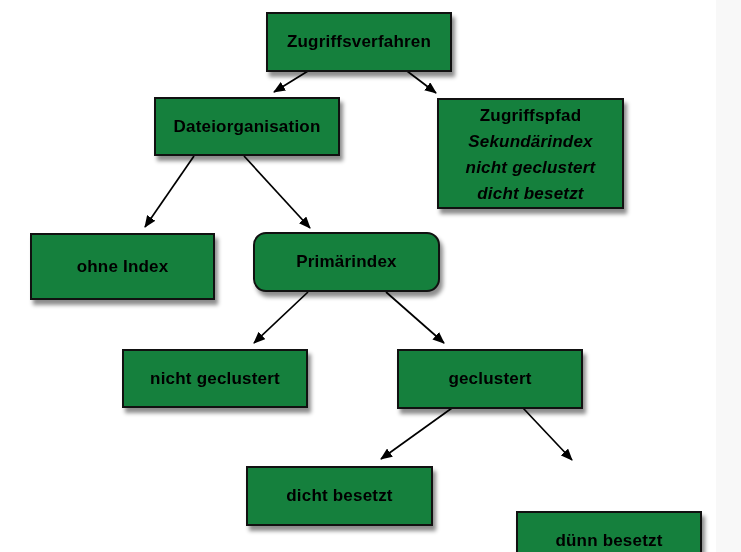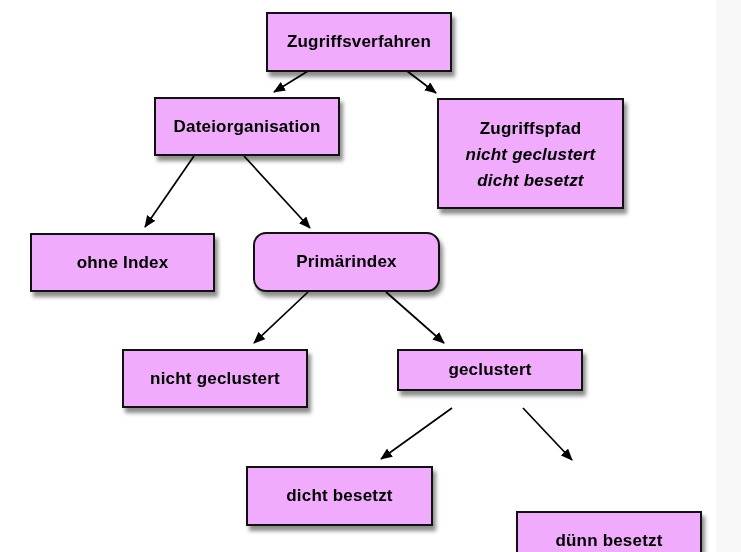--- a/index.html
+++ b/index.html
@@ -21,21 +21,21 @@
     position: absolute;
     left: 0; top: 0;
   }
   .edges line {
     stroke: #000000;
     stroke-width: 1.7;
   }
   .node {
     position: absolute;
     box-sizing: border-box;
-    background: #f0abfc;
+    background: #15803d;
     border: 2.5px solid #111111;
     box-shadow: 3px 5px 4px rgba(0,0,0,0.45);
     display: flex;
     align-items: center;
     justify-content: center;
     text-align: center;
     font-size: 17px;
     font-weight: bold;
     color: #000000;
     letter-spacing: 0.2px;
@@ -44,24 +44,24 @@
     flex-direction: column;
     line-height: 26px;
     padding-top: 2px;
   }
   .it { font-style: italic; }
 
   
   .n-zugriffsverfahren { left: 266px; top: 12px;  width: 186px; height: 60px; }
   .n-dateiorganisation { left: 122px; top: 97px;  width: 186px; height: 59px; margin-left: 32px; }
   .n-zugriffspfad      { left: 437px; top: 98px;  width: 187px; height: 111px; }
-  .n-ohne-index        { left: 30px;  top: 233px; width: 185px; height: 59px; }
+  .n-ohne-index        { left: 30px;  top: 233px; width: 185px; height: 67px; }
   .n-primaerindex      { left: 253px; top: 232px; width: 187px; height: 60px; border-radius: 13px; }
   .n-nicht-geclustert  { left: 122px; top: 349px; width: 186px; height: 59px; }
-  .n-geclustert        { left: 397px; top: 349px; width: 186px; height: 42px; }
+  .n-geclustert        { left: 397px; top: 349px; width: 186px; height: 60px; }
   .n-dicht-besetzt     { left: 246px; top: 466px; width: 187px; height: 60px; }
   .n-duenn-besetzt     { left: 516px; top: 467px; width: 186px; height: 60px; margin-top: 44px; }
 </style>
 </head>
 <body>
 
 <div class="canvas">
 
   <div class="right-strip"></div>
 
@@ -84,20 +84,21 @@
   <div class="node n-zugriffsverfahren">
     <span>Zugriffsverfahren</span>
   </div>
 
   <div class="node n-dateiorganisation">
     <span>Dateiorganisation</span>
   </div>
 
   <div class="node multi n-zugriffspfad">
     <span>Zugriffspfad</span>
+    <span class="it">Sekundärindex</span>
     <span class="it">nicht geclustert</span>
     <span class="it">dicht besetzt</span>
   </div>
 
   <div class="node n-ohne-index">
     <span>ohne Index</span>
   </div>
 
   <div class="node n-primaerindex">
     <span>Primärindex</span>

